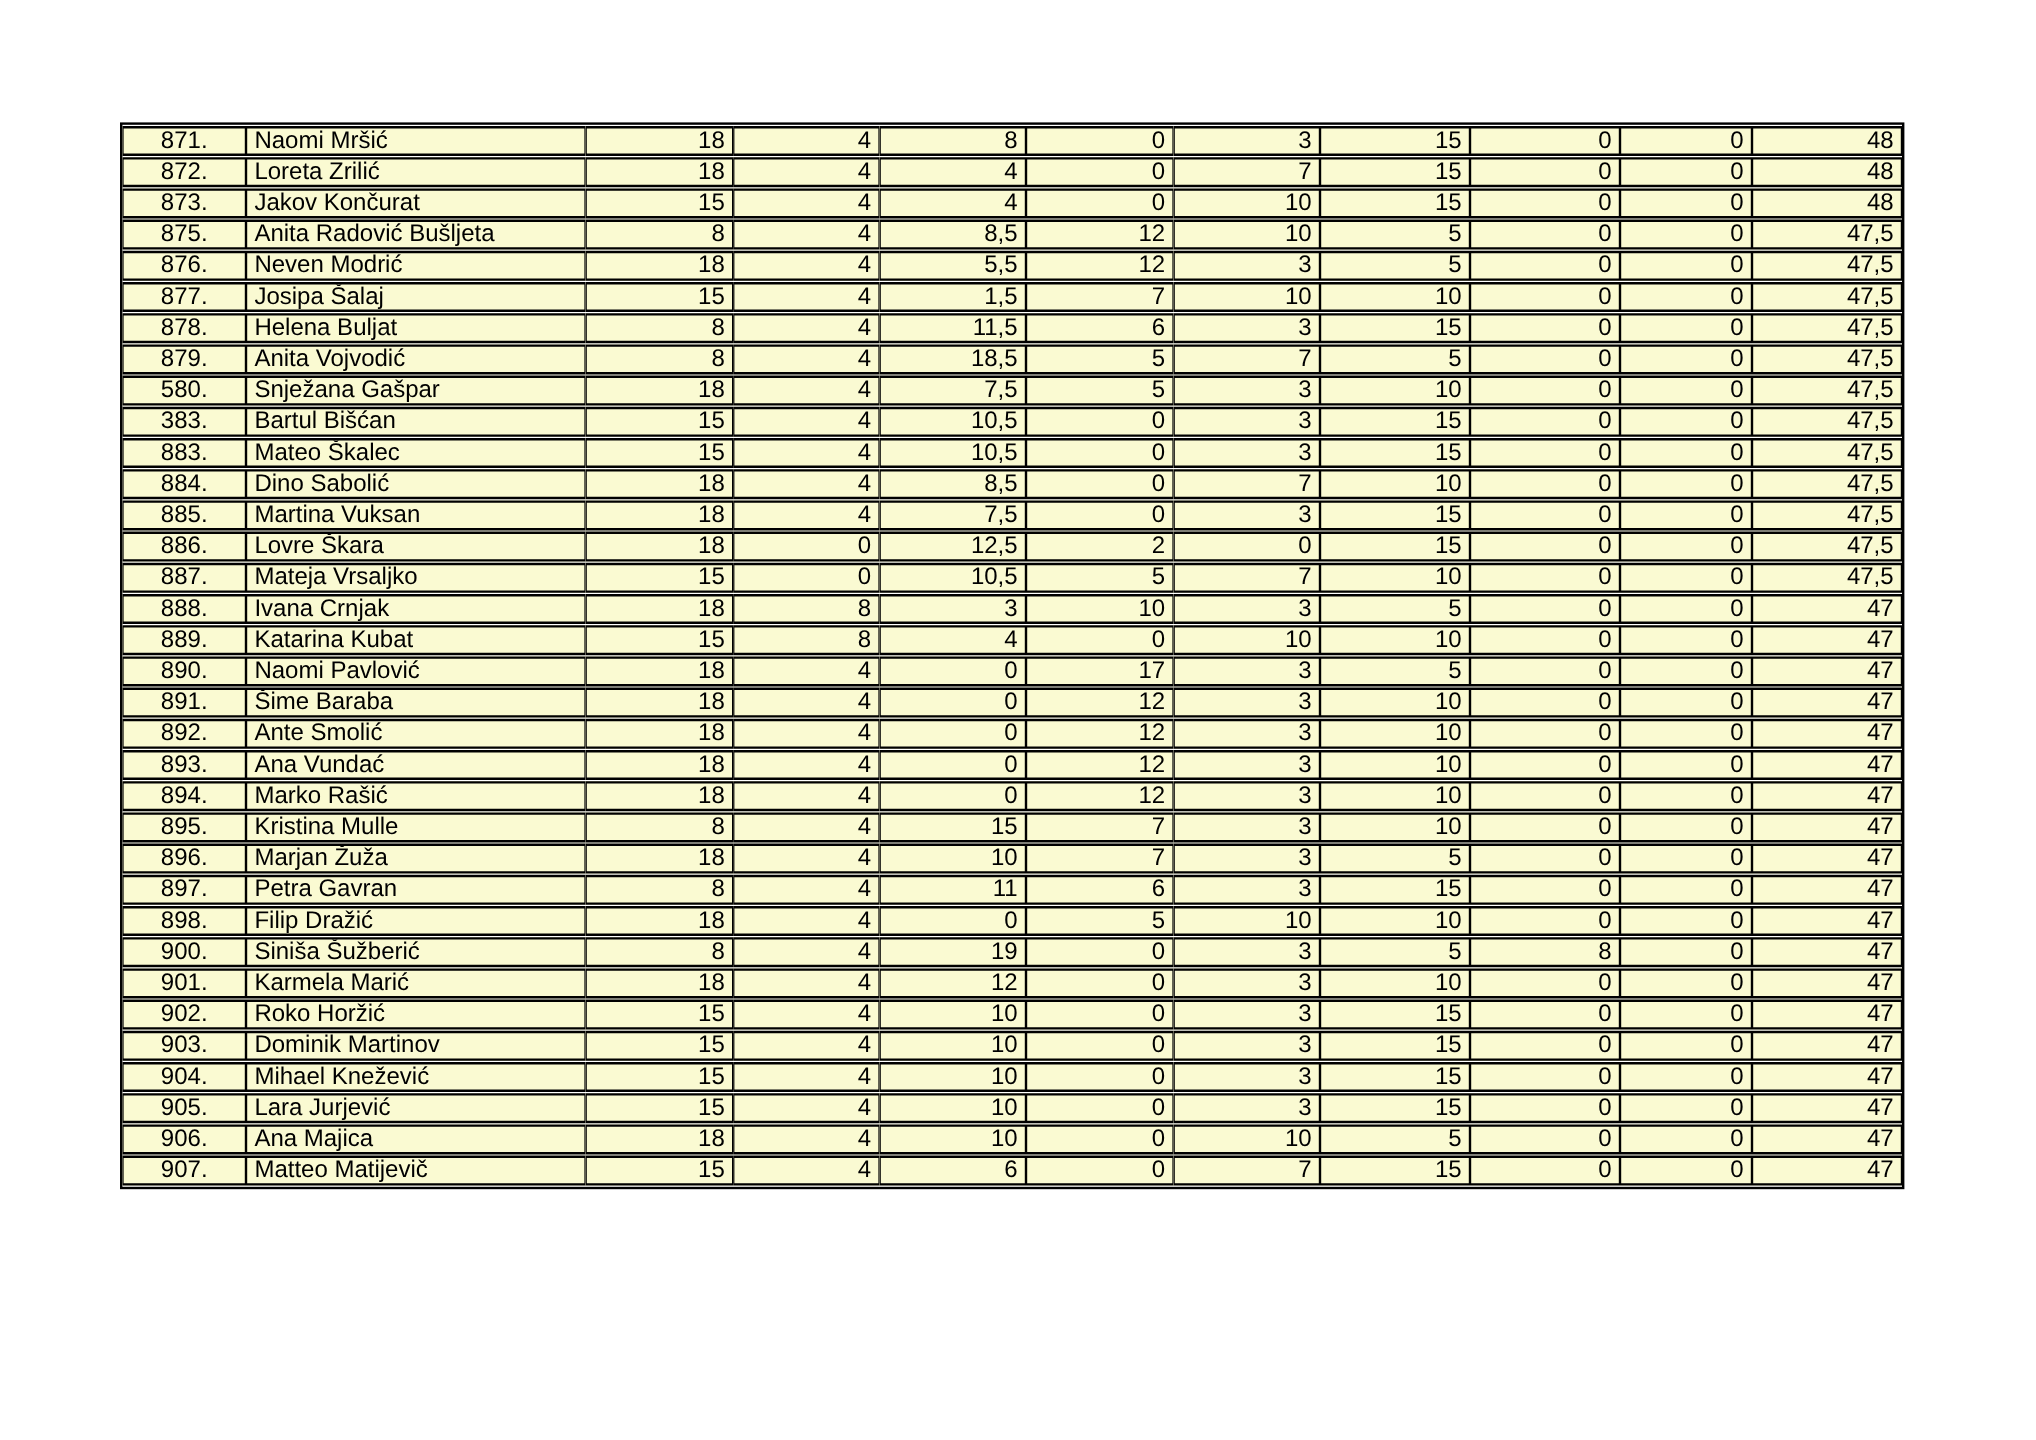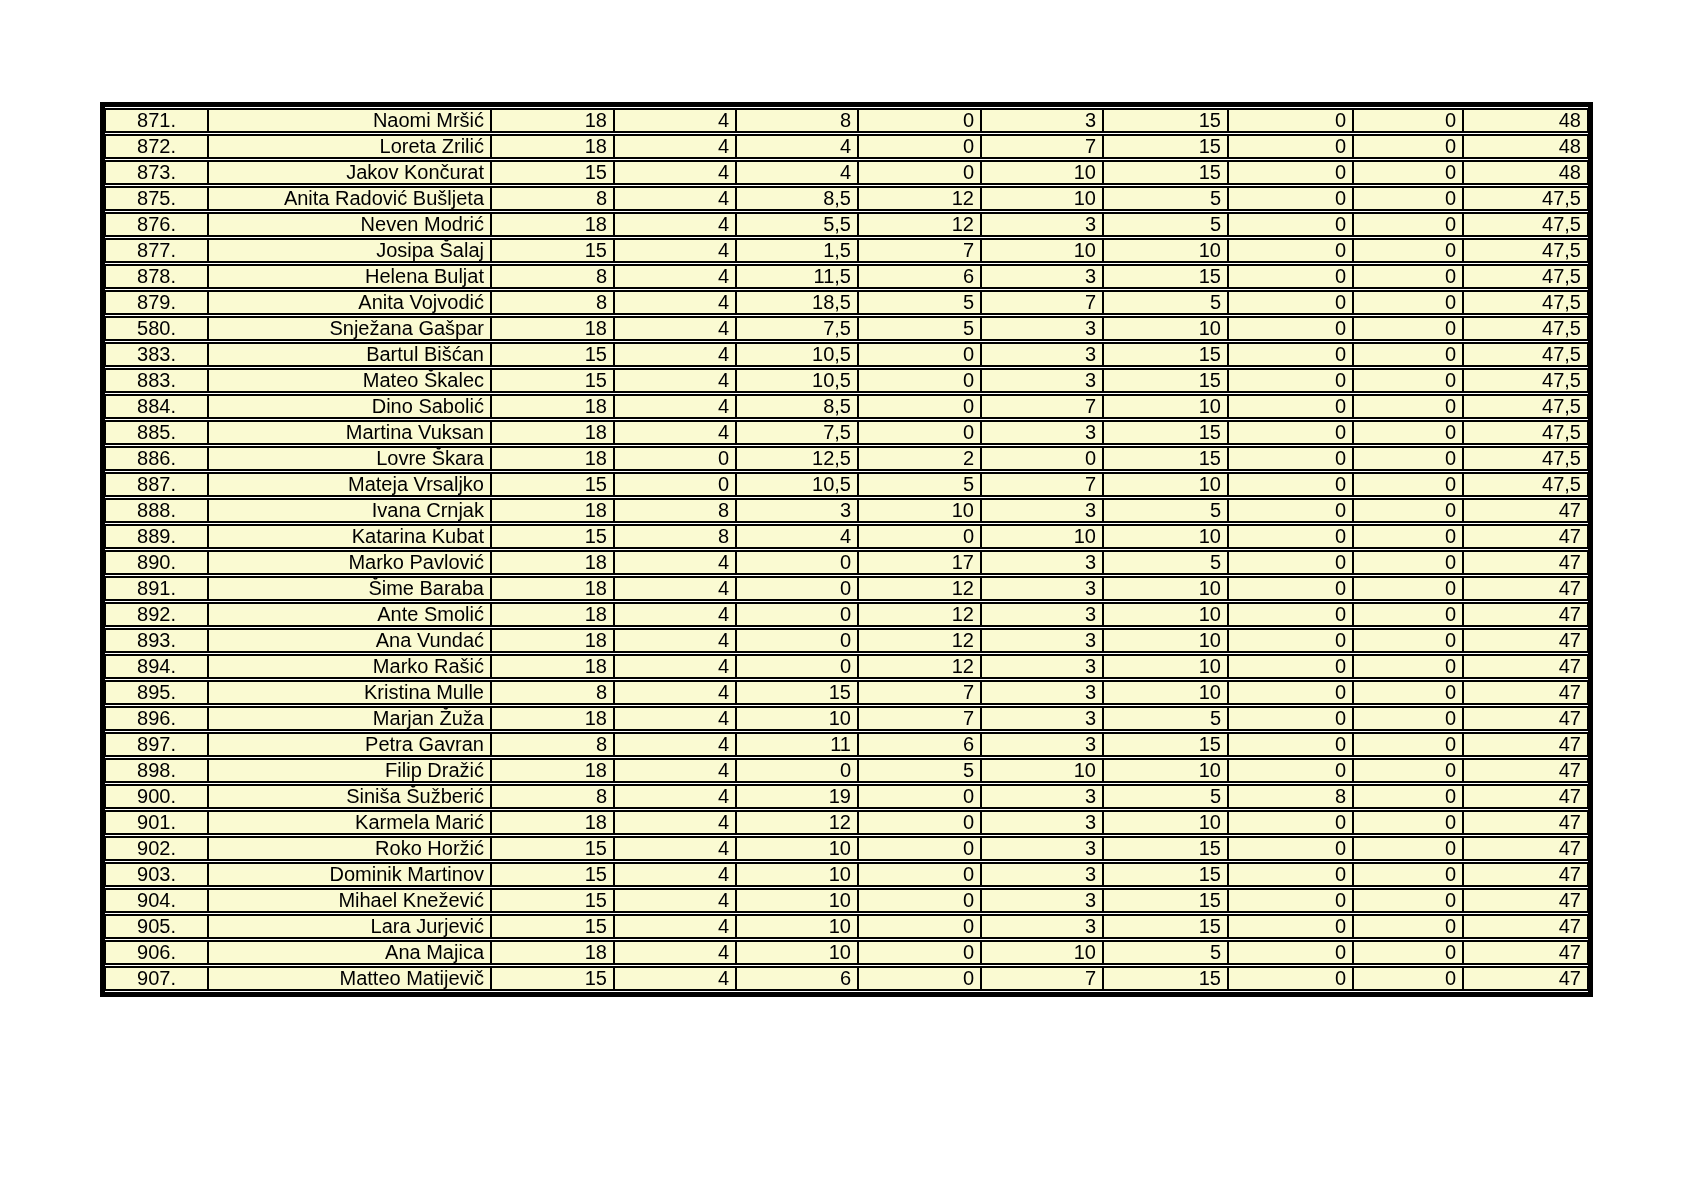--- a/index.html
+++ b/index.html
@@ -12,38 +12,38 @@
     font-family: "Liberation Sans", sans-serif;
   }
   table.results {
     position: absolute;
     left: 100px;
     top: 102px;
     width: 1483px;
     table-layout: fixed;
     border-collapse: separate;
     border-spacing: 0 1px;
-    border: 5px solid #000000;
+    border: 2px solid #000000;
     background: #ffffff;
   }
   table.results td {
     background: #FAFAD2;
     border: solid #000000;
     border-width: 2px 1px;
     height: 21px;
     padding: 0 6px;
     font-size: 20px;
     line-height: 21px;
     color: #000000;
     white-space: nowrap;
     overflow: hidden;
     box-sizing: content-box;
   }
   td.c-rank { text-align: center; }
-  td.c-name { text-align: right; }
+  td.c-name { text-align: left; }
   td.c-num  { text-align: right; }
 </style>
 </head>
 <body>
 
 <div class="page">
   <table class="results">
     <colgroup>
         <col style="width: 103px;">
         <col style="width: 283px;">
@@ -274,21 +274,21 @@
           <td class="c-num">4</td>
           <td class="c-num">0</td>
           <td class="c-num">10</td>
           <td class="c-num">10</td>
           <td class="c-num">0</td>
           <td class="c-num">0</td>
           <td class="c-num">47</td>
         </tr>
         <tr>
           <td class="c-rank">890.</td>
-          <td class="c-name">Marko Pavlović</td>
+          <td class="c-name">Naomi Pavlović</td>
           <td class="c-num">18</td>
           <td class="c-num">4</td>
           <td class="c-num">0</td>
           <td class="c-num">17</td>
           <td class="c-num">3</td>
           <td class="c-num">5</td>
           <td class="c-num">0</td>
           <td class="c-num">0</td>
           <td class="c-num">47</td>
         </tr>

